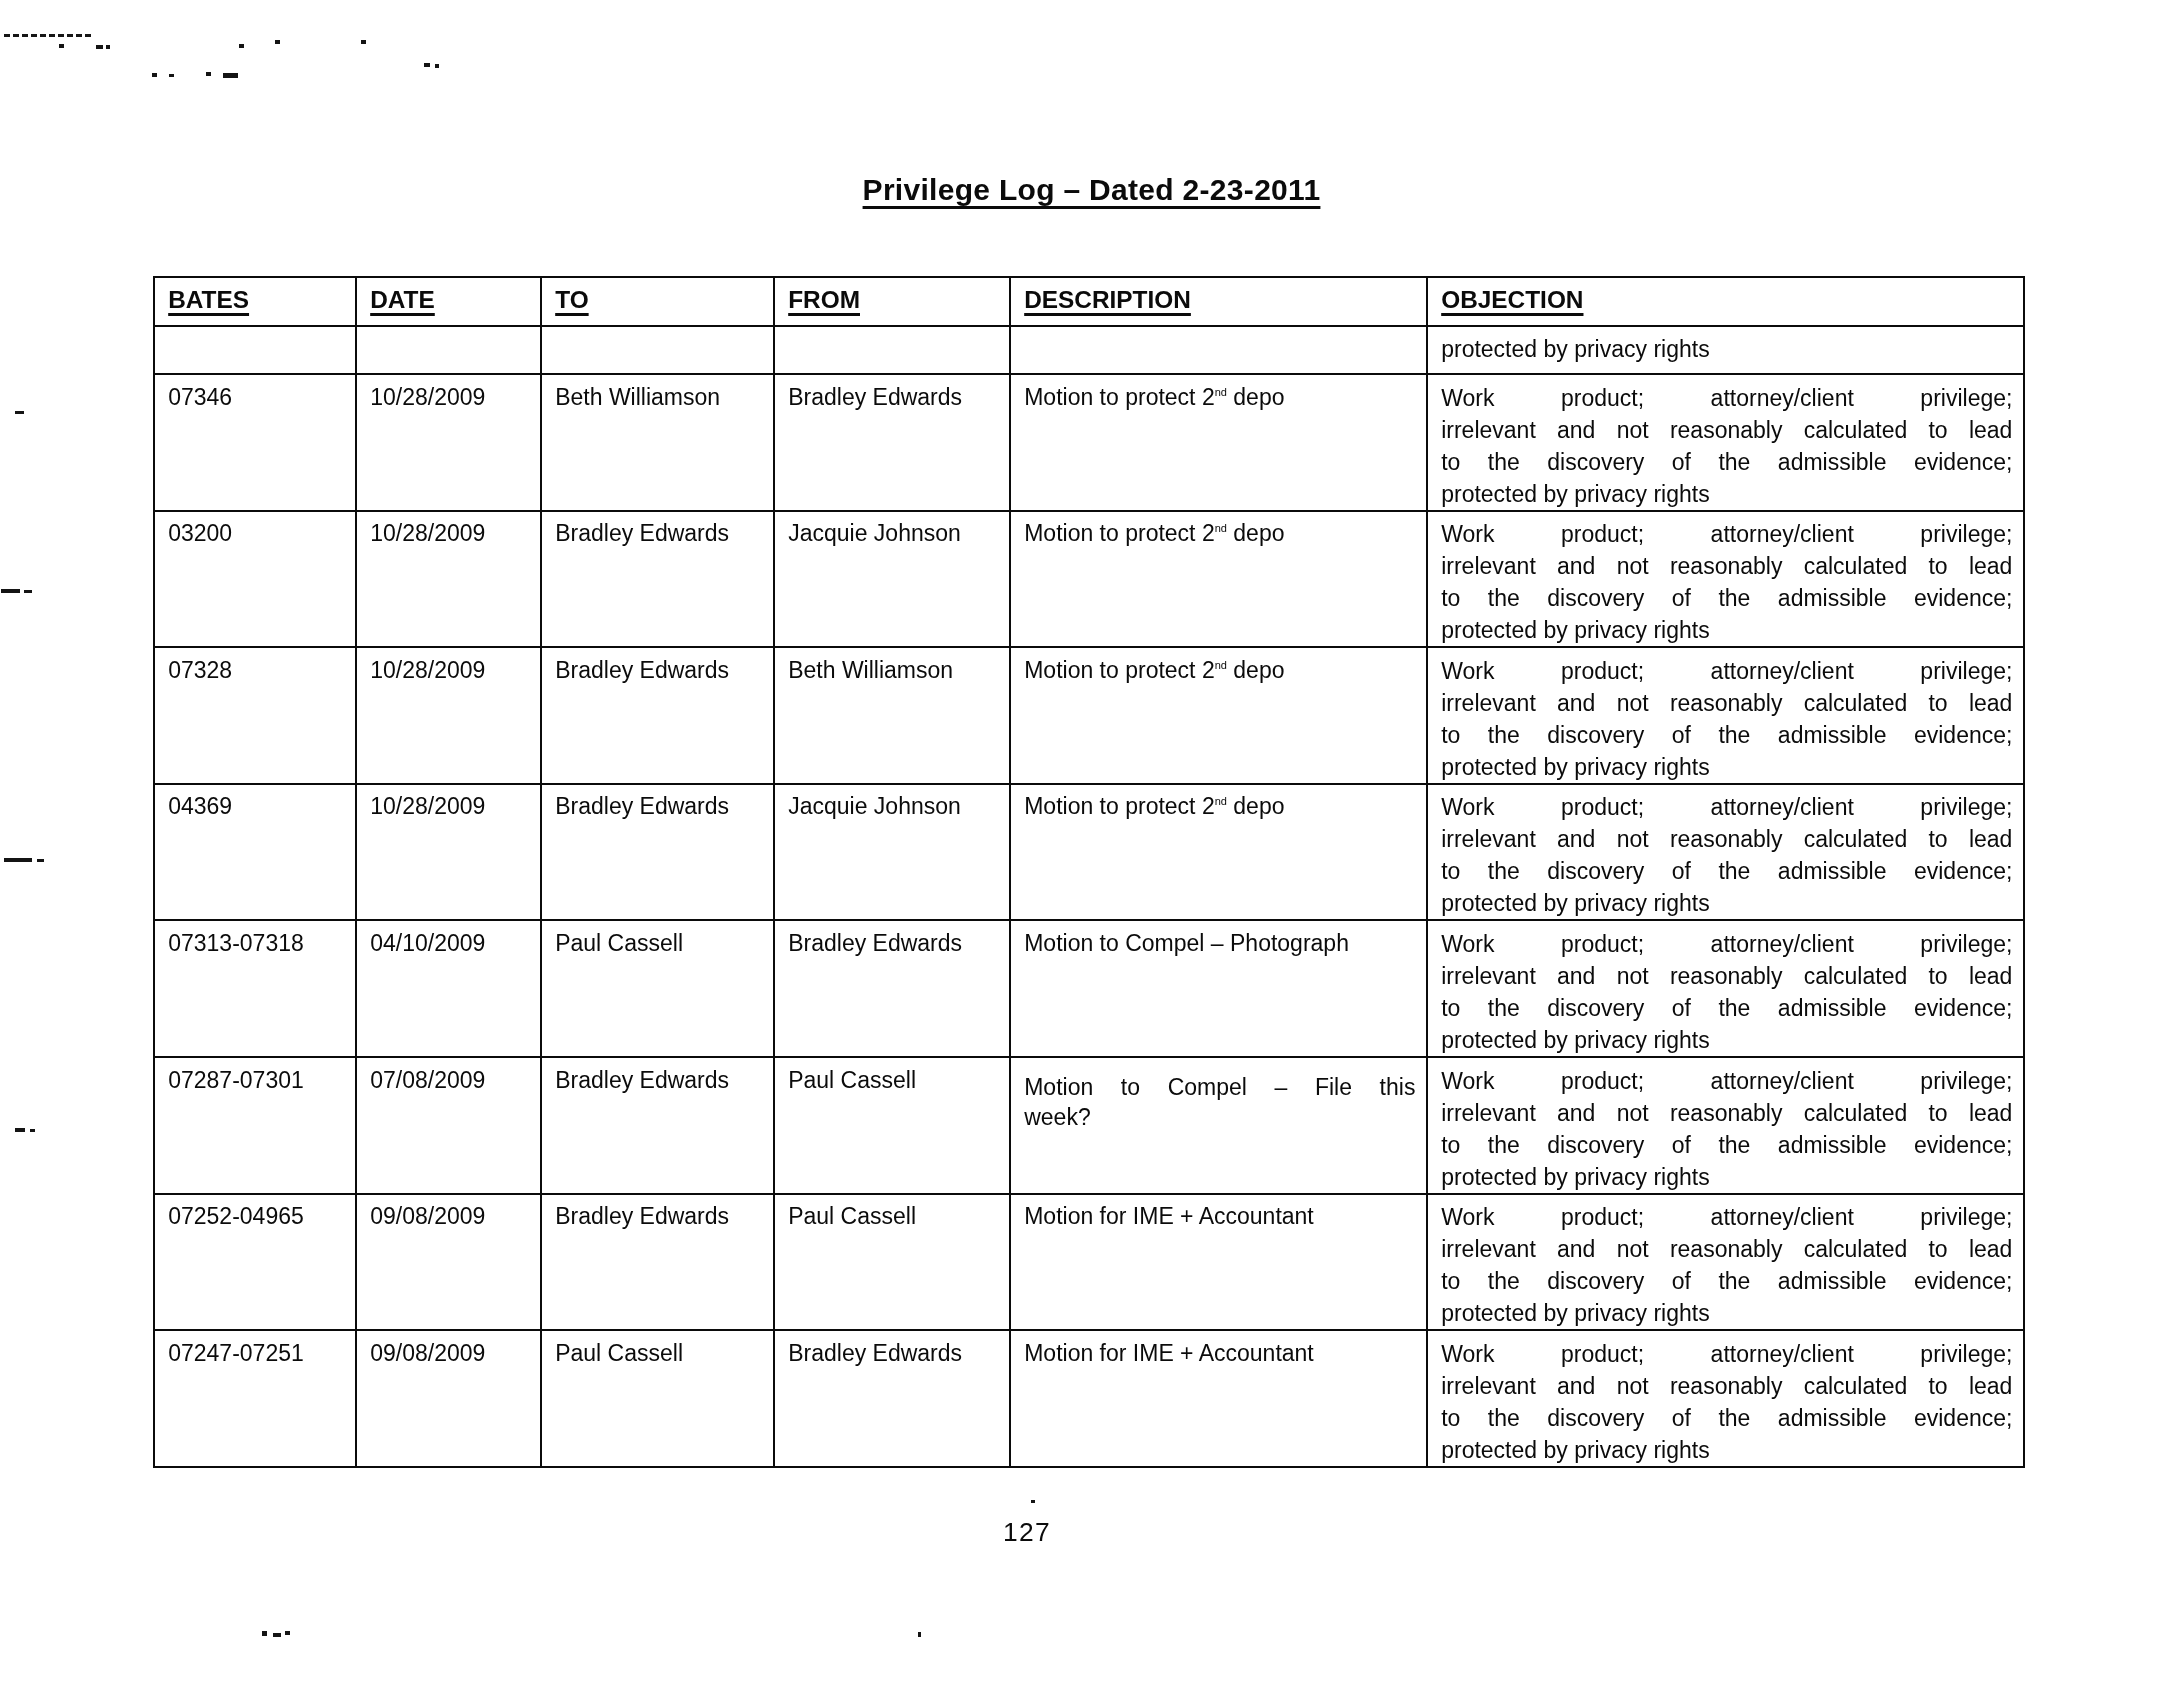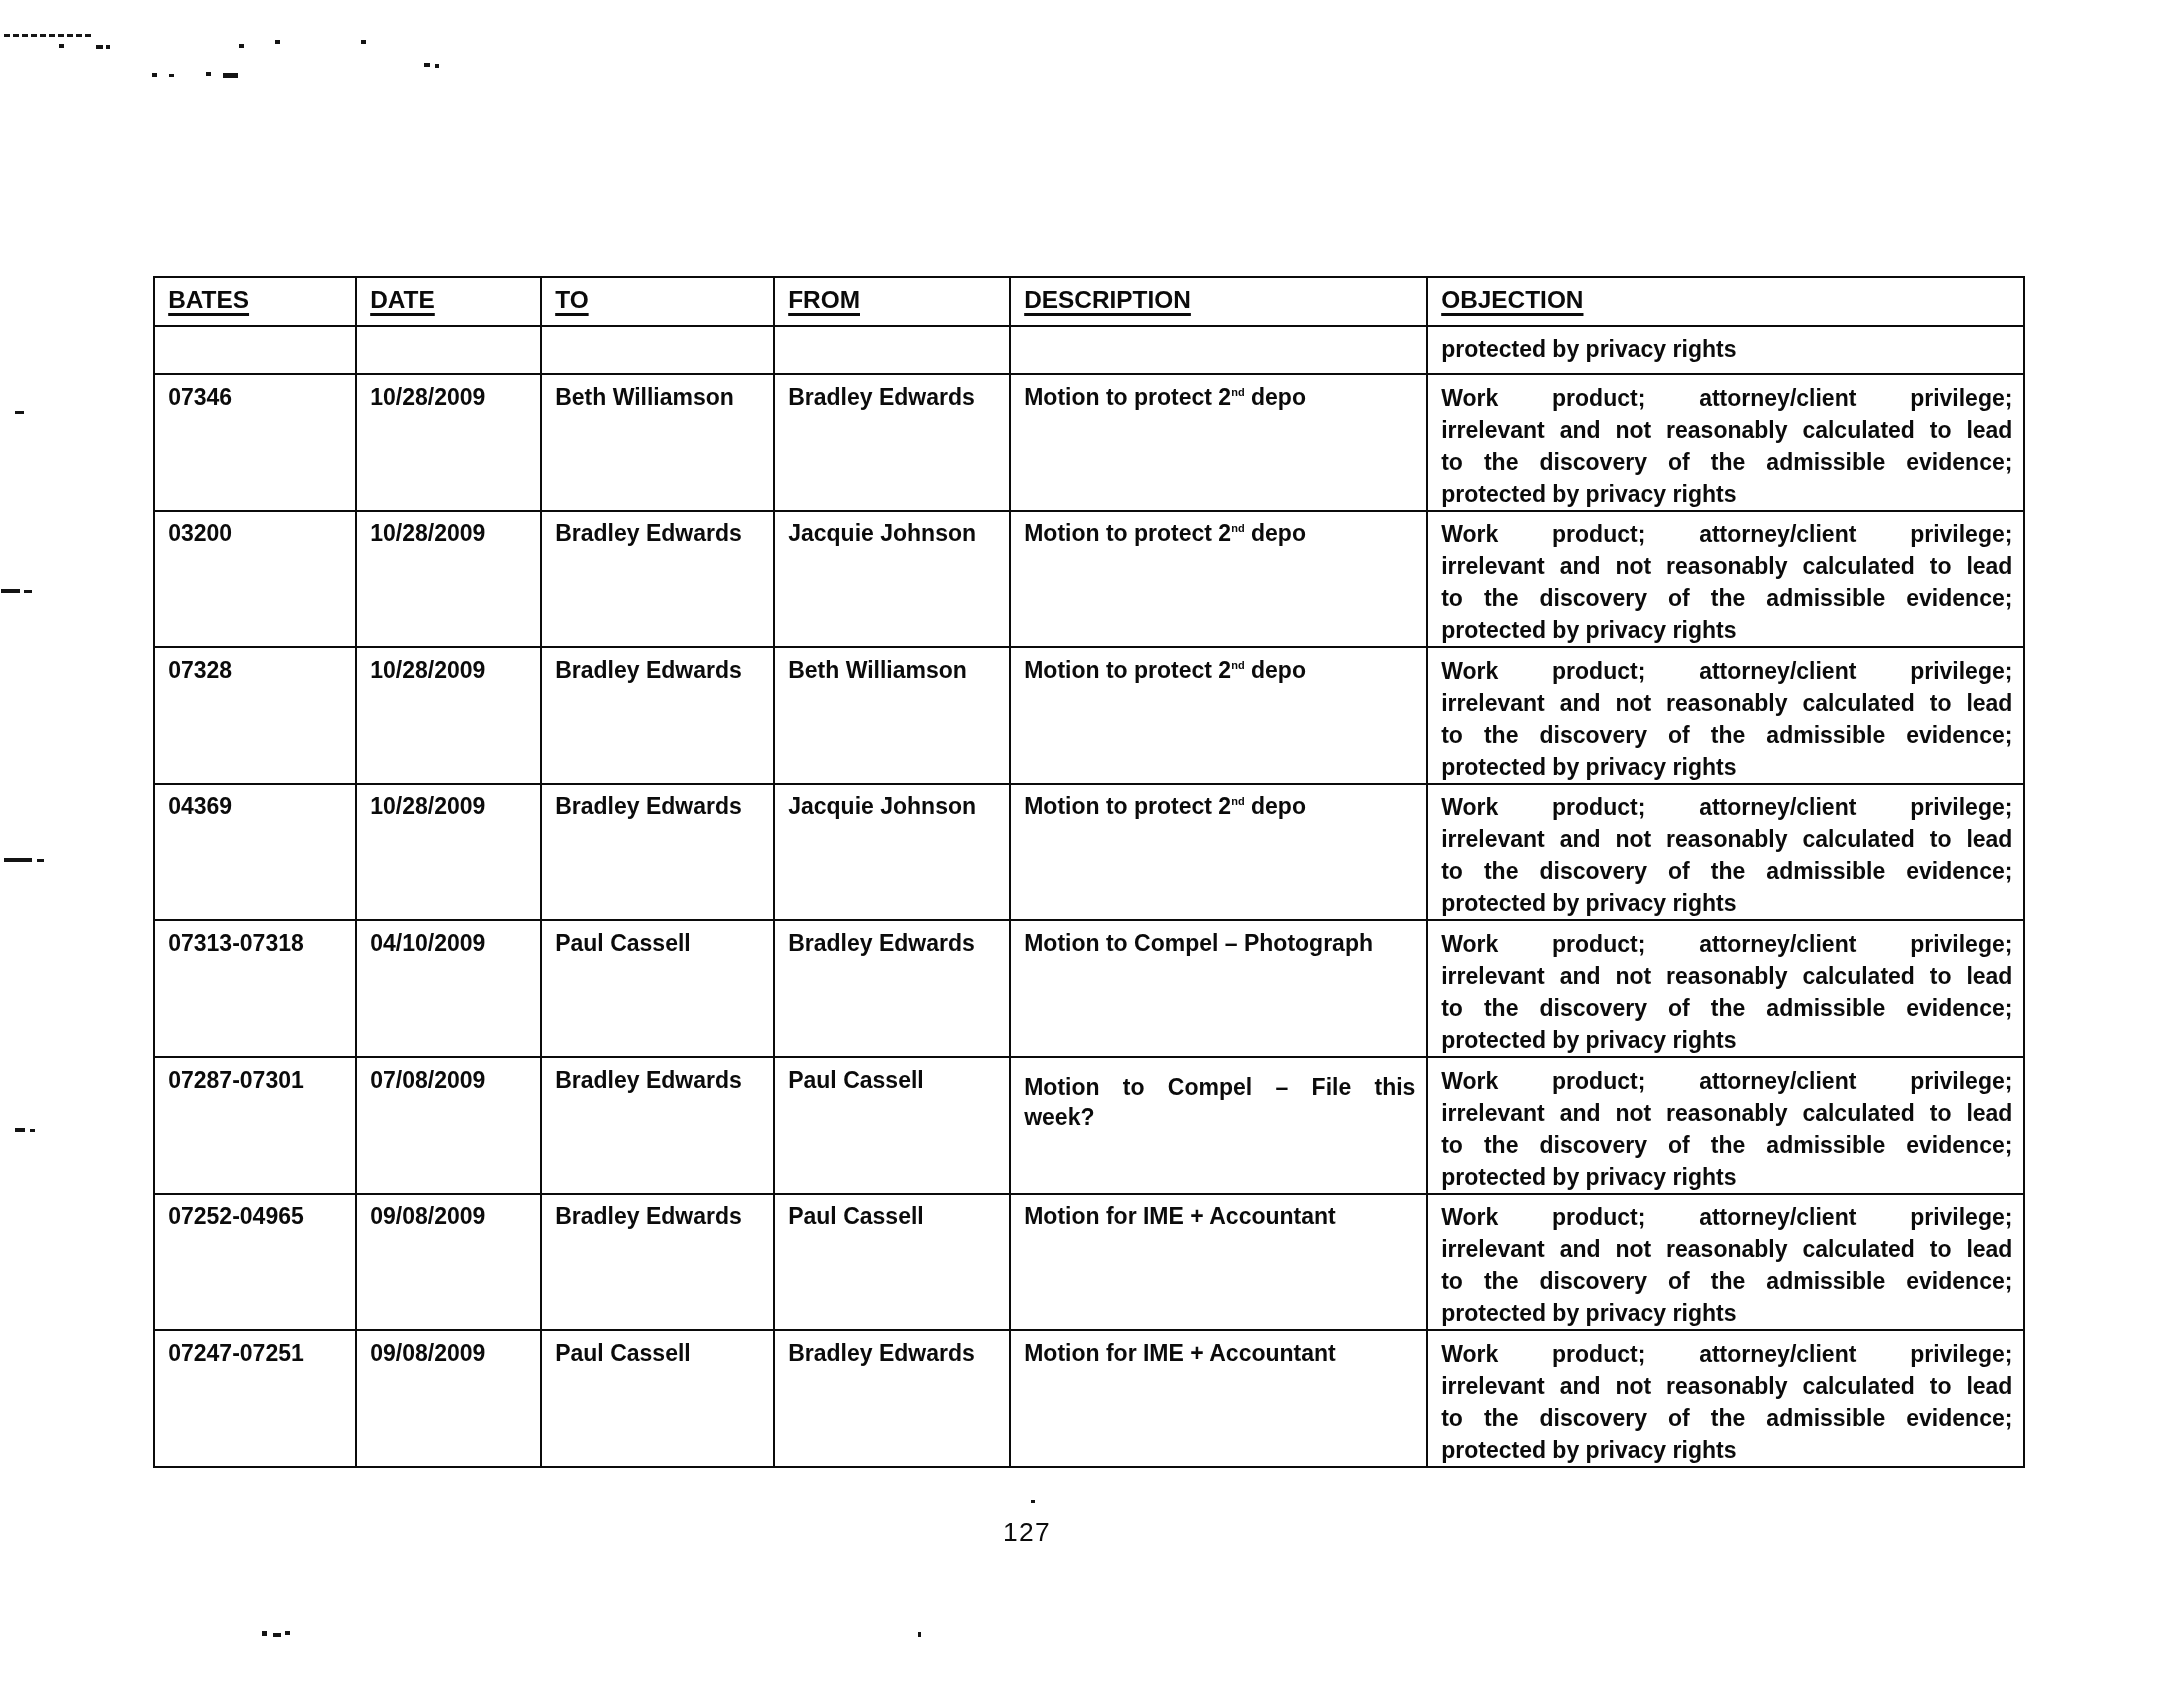--- a/index.html
+++ b/index.html
@@ -51,21 +51,20 @@
   table.log col.c5 { width: 417px; }
   table.log col.c6 { width: 597px; }
 
   table.log th, table.log td {
     border: 2.6px solid #0b0b0b;
     vertical-align: top;
     padding: 6.6px 10.6px 0 13.2px;
     font-size: 23px;
     line-height: 30px;
     overflow: hidden;
-    font-weight: bold;
   }
   table.log thead tr { height: 49px; }
   table.log tr.cont { height: 48px; }
   table.log tr.datarow { height: 126px; }
 
   table.log th {
     text-align: left;
     font-weight: bold;
     font-size: 24.4px;
   }
@@ -110,20 +109,21 @@
     left: 4px; top: 34px;
     width: 87px; height: 0;
     border-top: 3.3px dashed #161616;
   }
 </style>
 </head>
 <body>
 
 <div class="page">
 
+  <div class="title1">Privilege Log – Dated 2-23-2011</div>
 
   <table class="log">
     <colgroup>
       <col class="c1">
         <col class="c2">
         <col class="c3">
         <col class="c4">
         <col class="c5">
         <col class="c6">
     </colgroup>

